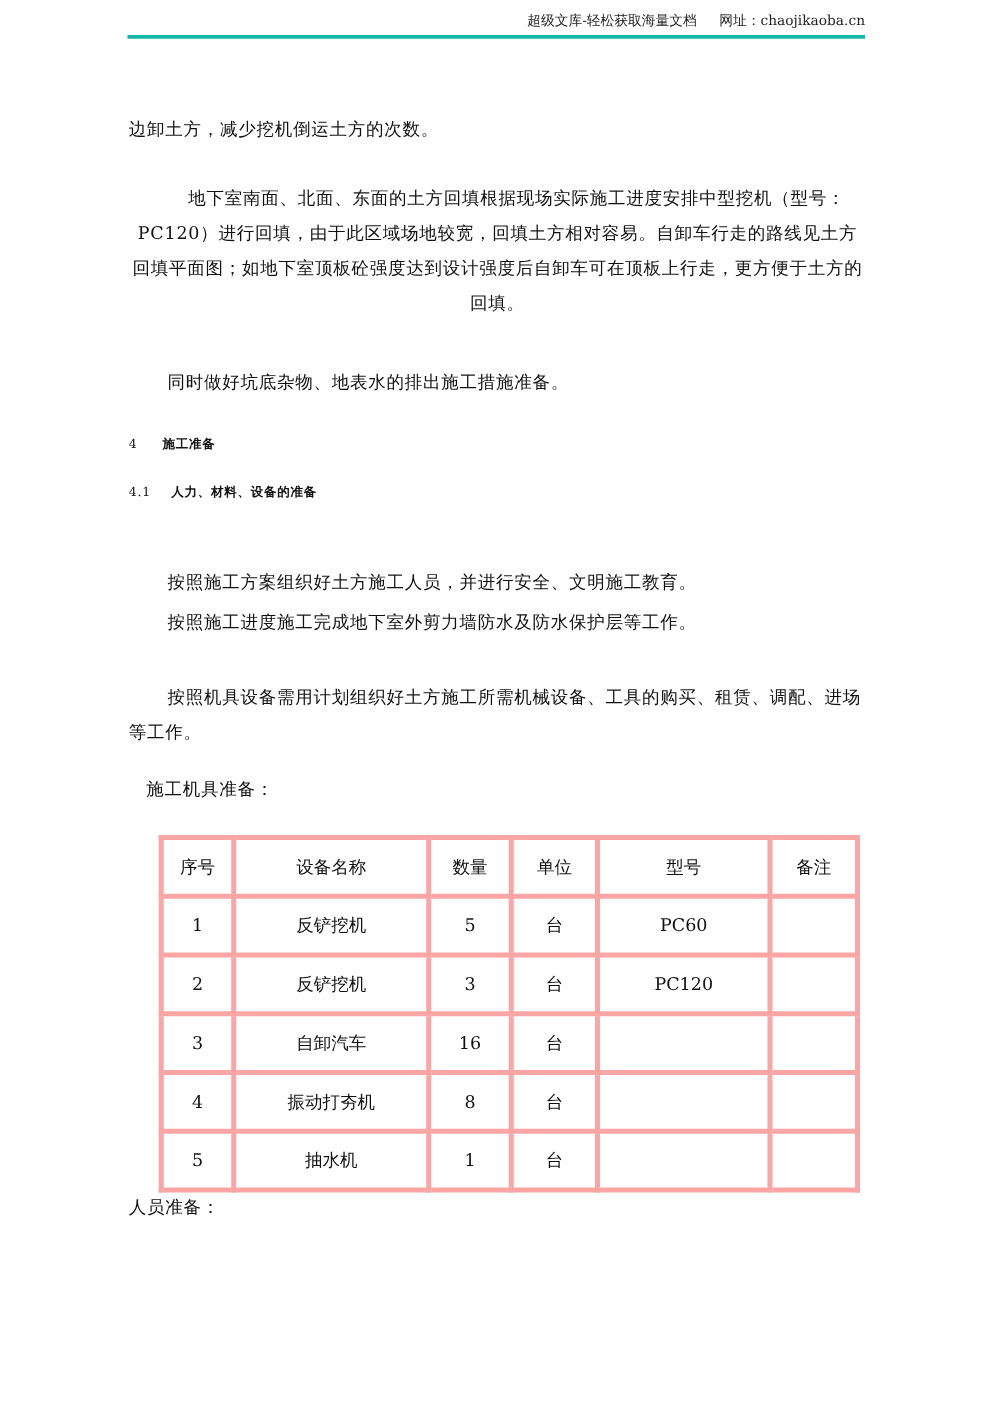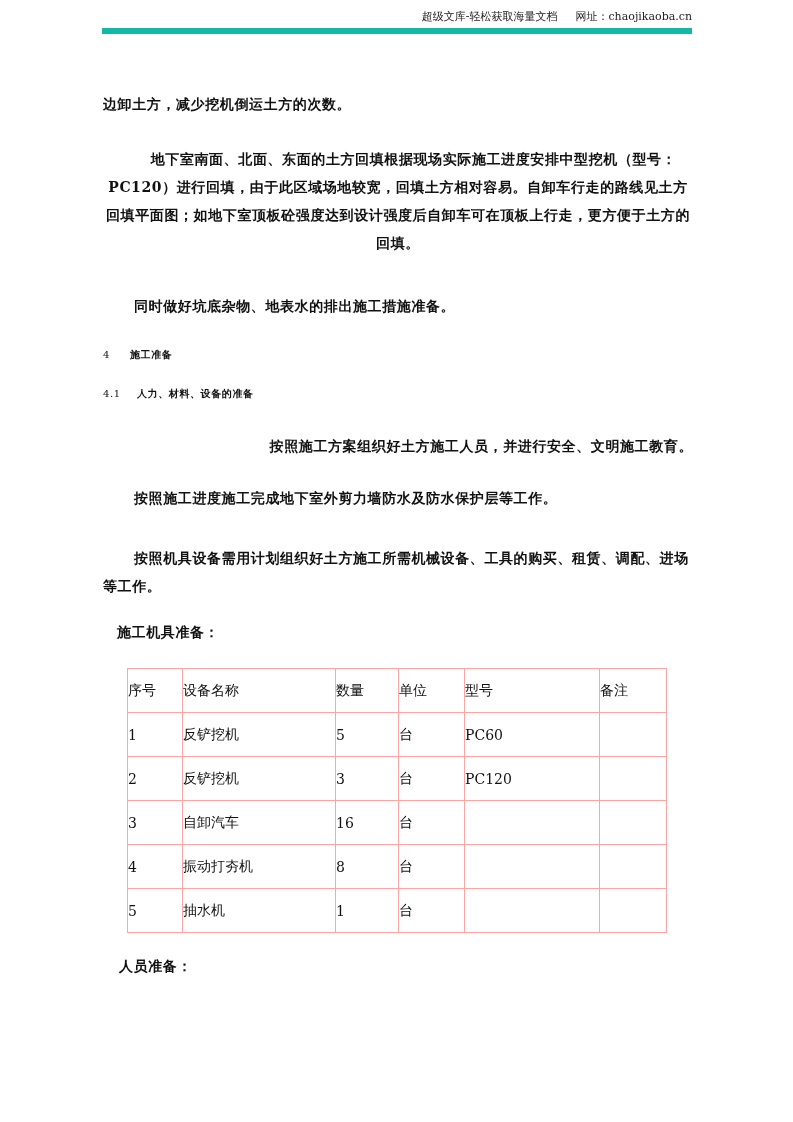--- a/index.html
+++ b/index.html
@@ -1,47 +1,47 @@
 <!DOCTYPE html>
 <html><head>
 <meta charset="utf-8">
 <style>
   html, body { margin: 0; padding: 0; background: #ffffff; }
   body { width: 793px; height: 1122px; position: relative; overflow: hidden;
          font-family: "DejaVu Serif", "Liberation Serif", serif; color: #111; }
   .header { position: absolute; left: 102px; top: 8px; width: 590px; height: 20px;
-            border-bottom: 6px solid #14b8a6; text-align: right; font-size: 11px; line-height: 18px; color: #222; }
+            border-bottom: 3px solid #14b8a6; text-align: right; font-size: 11px; line-height: 18px; color: #222; }
   .header .sep { display: inline-block; width: 18px; }
-  .p { position: absolute; left: 103px; width: 590px; font-size: 14px; line-height: 28px; letter-spacing: 0.6px; font-weight: bold; }
+  .p { position: absolute; left: 103px; width: 590px; font-size: 14px; line-height: 28px; letter-spacing: 0.6px; }
   .indent { text-indent: 31px; }
   .h { position: absolute; left: 103px; font-size: 10px; font-weight: bold; letter-spacing: 0.6px; }
   .h .num { display: inline-block; width: 27px; font-weight: normal; }
   .h2 .num { width: 34px; }
   table.equip { position: absolute; left: 127px; top: 668px; border-collapse: collapse; font-size: 14px; }
-  table.equip td { border: 1px solid #fca5a5; height: 43px; padding: 0; }
+  table.equip td { border: 4px solid #fca5a5; height: 43px; text-align: center; padding: 0; }
 </style>
 </head>
 <body>
 
 <div class="header">
   <span>超级文库-轻松获取海量文档</span><span class="sep"></span><span>网址：</span><span>chaojikaoba.cn</span>
 </div>
 
 <div class="p" style="top:90px;">边卸土方，减少挖机倒运土方的次数。</div>
 <div class="p indent" style="top:145px;text-align:center;">地下室南面、北面、东面的土方回填根据现场实际施工进度安排中型挖机（型号：PC120）进行回填，由于此区域场地较宽，回填土方相对容易。自卸车行走的路线见土方回填平面图；如地下室顶板砼强度达到设计强度后自卸车可在顶板上行走，更方便于土方的回填。</div>
 <div class="p indent" style="top:292px;">同时做好坑底杂物、地表水的排出施工措施准备。</div>
 
 <div class="h" style="top:348px;">
   <span class="num">4</span><span>施工准备</span>
 </div>
 <div class="h h2" style="top:387px;">
   <span class="num">4.1</span><span>人力、材料、设备的准备</span>
 </div>
 
-<div class="p indent" style="top:432px;text-align:right;">按照施工方案组织好土方施工人员，并进行安全、文明施工教育。</div>
+<div class="p indent" style="top:452px;">按照施工方案组织好土方施工人员，并进行安全、文明施工教育。</div>
 <div class="p indent" style="top:484px;">按照施工进度施工完成地下室外剪力墙防水及防水保护层等工作。</div>
 <div class="p indent" style="top:544px;">按照机具设备需用计划组织好土方施工所需机械设备、工具的购买、租赁、调配、进场等工作。</div>
 <div class="p" style="top:618px;margin-left:14px;">施工机具准备：</div>
 
 <table class="equip">
   <tbody>
       <tr>
     <td style="width:54px">序号</td>
     <td style="width:152px">设备名称</td>
     <td style="width:62px">数量</td>
@@ -85,13 +85,13 @@
     <td>5</td>
     <td>抽水机</td>
     <td>1</td>
     <td>台</td>
     <td></td>
     <td></td>
   </tr>
 </tbody>
   </table>
 
-<div class="p" style="top:952px;margin-left:16px;">人员准备：</div>
+<div class="p" style="top:952px;">人员准备：</div>
 
 </body></html>

